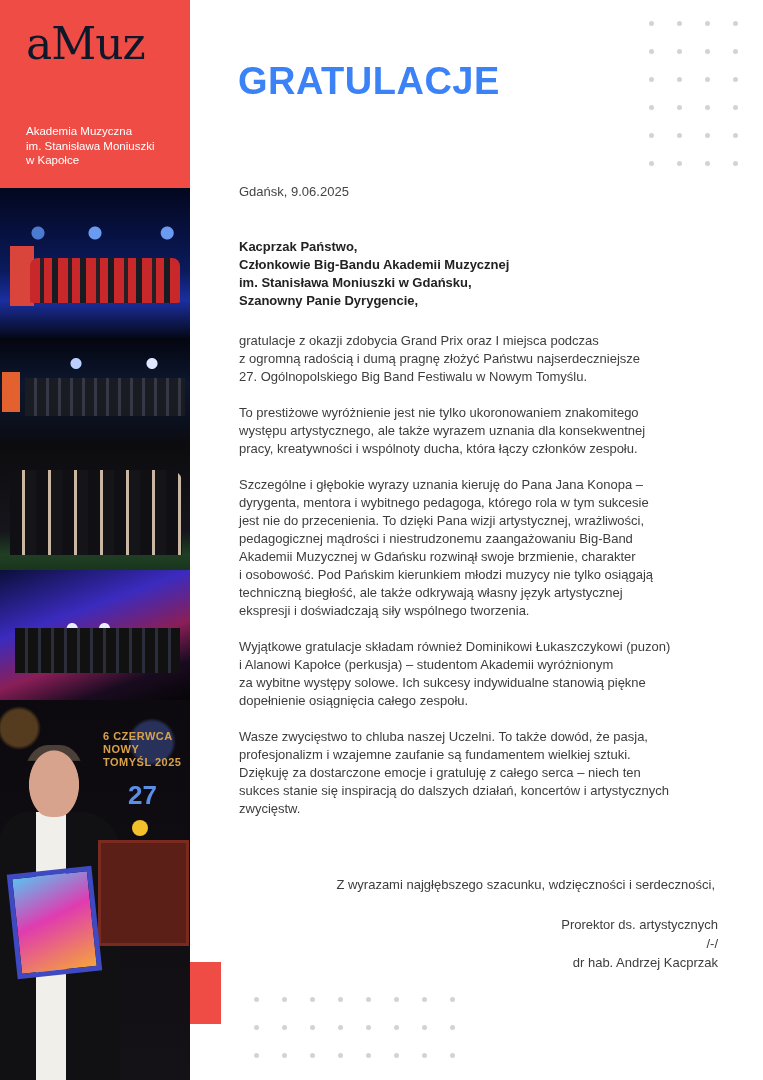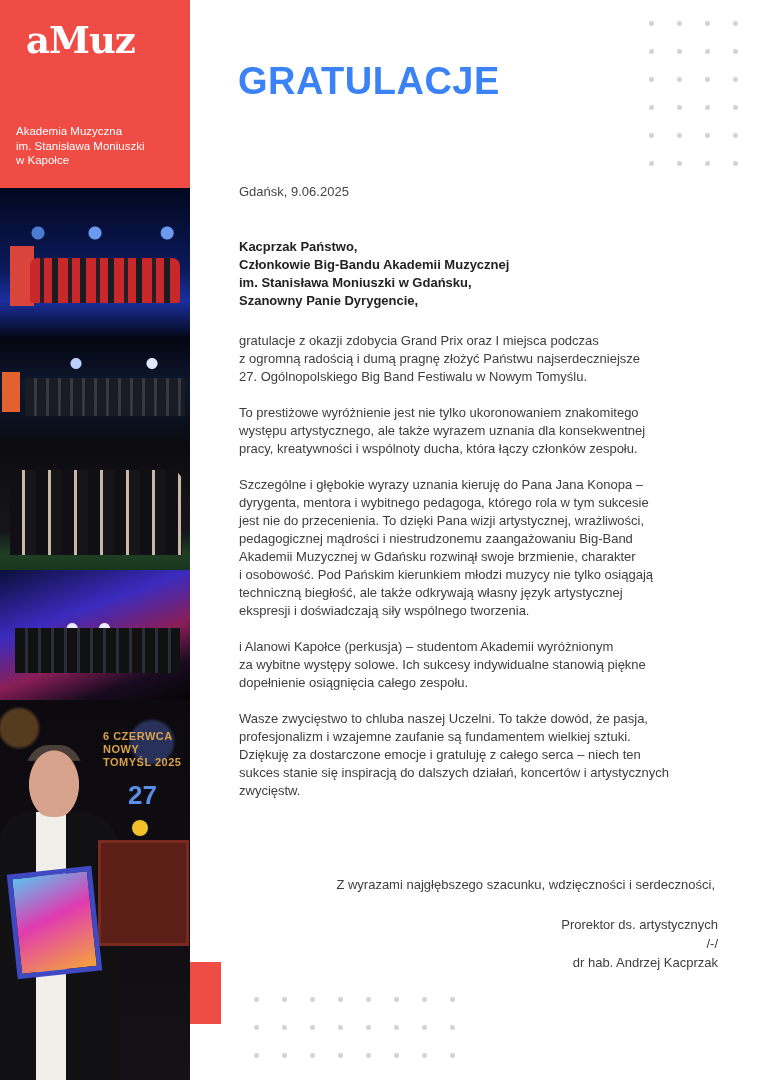--- a/index.html
+++ b/index.html
@@ -4,22 +4,22 @@
 <style>
   html, body { margin: 0; padding: 0; }
   body {
     width: 763px; height: 1080px; position: relative; overflow: hidden;
     background: #ffffff;
     font-family: "Liberation Sans", "DejaVu Sans", sans-serif;
     color: #3c3c3c;
   }
   .sidebar { position: absolute; left: 0; top: 0; width: 190px; height: 1080px; background: #0b0b14; }
   .brand { position: absolute; left: 0; top: 0; width: 190px; height: 188px; background: #ef4c45; }
-  .logo { position: absolute; left: 26px; top: 22px; color: #ffffff; font-family: "DejaVu Serif", "Liberation Serif", serif; font-weight: bold; font-size: 37px; letter-spacing: -1px; line-height: 1; }
-  .brand-sub { position: absolute; left: 16px; top: 124px; color: #fff; font-size: 11.5px; line-height: 14.5px; }
+  .logo { position: absolute; left: 26px; top: 22px; color: #0f172a; font-family: "DejaVu Serif", "Liberation Serif", serif; font-weight: normal; font-size: 44px; letter-spacing: -1px; line-height: 1; }
+  .brand-sub { position: absolute; left: 26px; top: 124px; color: #fff; font-size: 11.5px; line-height: 14.5px; }
   .brand-sub div { white-space: nowrap; }
   .photo { position: absolute; left: 0; width: 190px; overflow: hidden; }
   .p1 { top: 188px; height: 150px; background:
       radial-gradient(circle at 20% 30%, #4a7bd1 0 6px, transparent 7px),
       radial-gradient(circle at 50% 30%, #6b9bf0 0 6px, transparent 7px),
       radial-gradient(circle at 88% 30%, #6b9bf0 0 6px, transparent 7px),
       linear-gradient(180deg, #03071e 0%, #0a1a5c 55%, #1a2fa0 75%, #050818 100%); }
   .p1 .crowd { position:absolute; left: 30px; right: 10px; top: 70px; height: 45px;
       background: repeating-linear-gradient(90deg, #c9282a 0 10px, #2a1e26 10px 14px, #c9282a 14px 22px, #1a1a22 22px 28px); border-radius: 8px 8px 2px 2px; }
   .p1 .banner { position:absolute; left: 10px; top: 58px; width: 24px; height: 60px; background: #d9453a; }
@@ -184,20 +184,21 @@
     <div>dyrygenta, mentora i wybitnego pedagoga, którego rola w tym sukcesie</div>
     <div>jest nie do przecenienia. To dzięki Pana wizji artystycznej, wrażliwości,</div>
     <div>pedagogicznej mądrości i niestrudzonemu zaangażowaniu Big-Band</div>
     <div>Akademii Muzycznej w Gdańsku rozwinął swoje brzmienie, charakter</div>
     <div>i osobowość. Pod Pańskim kierunkiem młodzi muzycy nie tylko osiągają</div>
     <div>techniczną biegłość, ale także odkrywają własny język artystycznej</div>
     <div>ekspresji i doświadczają siły wspólnego tworzenia.</div>
   </div>
 
   <div class="para">
+    <div>Wyjątkowe gratulacje składam również Dominikowi Łukaszczykowi (puzon)</div>
     <div>i Alanowi Kapołce (perkusja) – studentom Akademii wyróżnionym</div>
     <div>za wybitne występy solowe. Ich sukcesy indywidualne stanowią piękne</div>
     <div>dopełnienie osiągnięcia całego zespołu.</div>
   </div>
 
   <div class="para">
     <div>Wasze zwycięstwo to chluba naszej Uczelni. To także dowód, że pasja,</div>
     <div>profesjonalizm i wzajemne zaufanie są fundamentem wielkiej sztuki.</div>
     <div>Dziękuję za dostarczone emocje i gratuluję z całego serca – niech ten</div>
     <div>sukces stanie się inspiracją do dalszych działań, koncertów i artystycznych</div>

